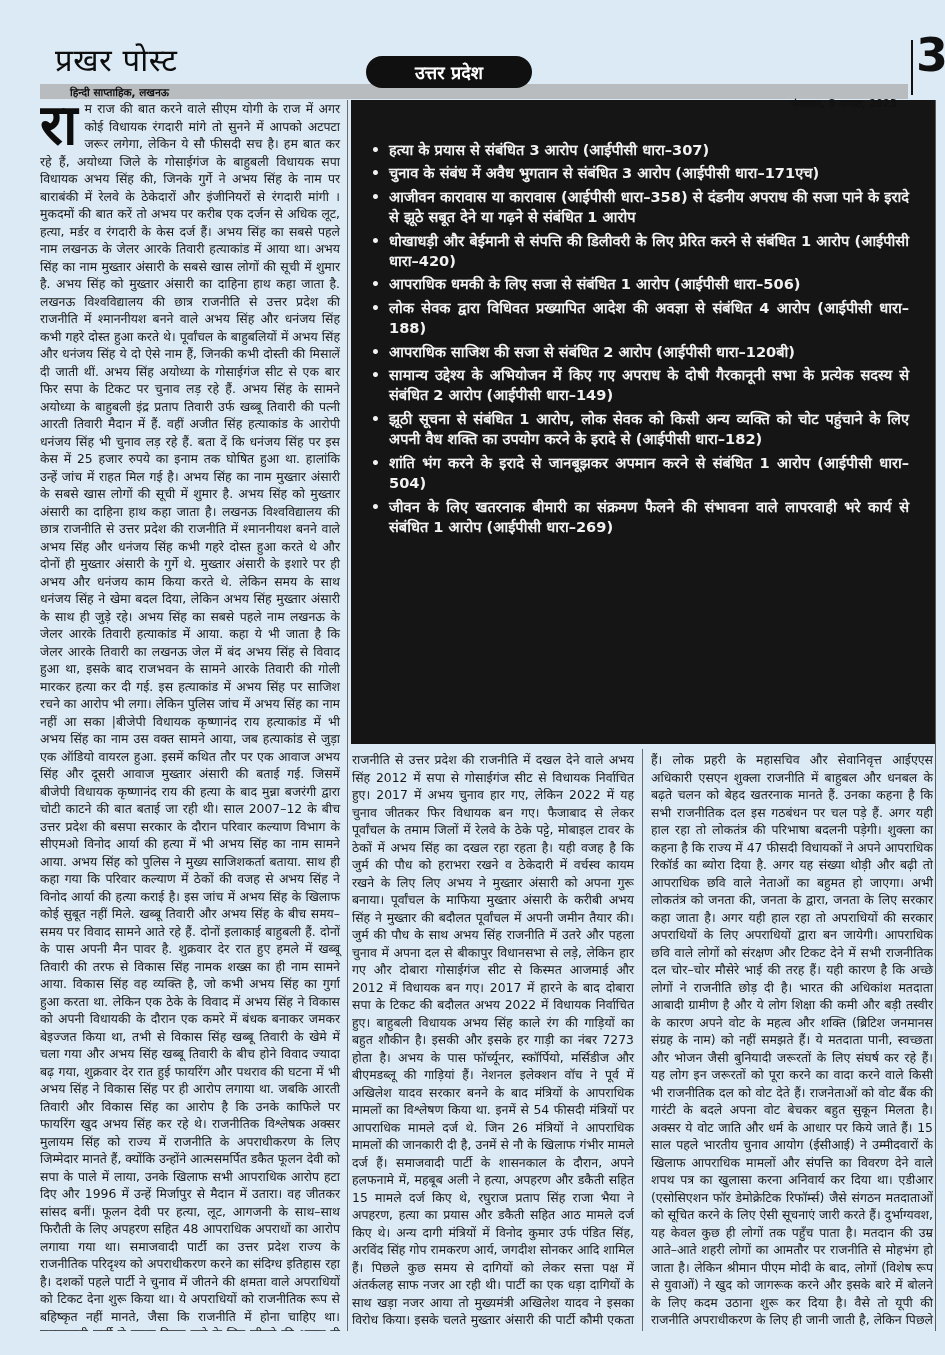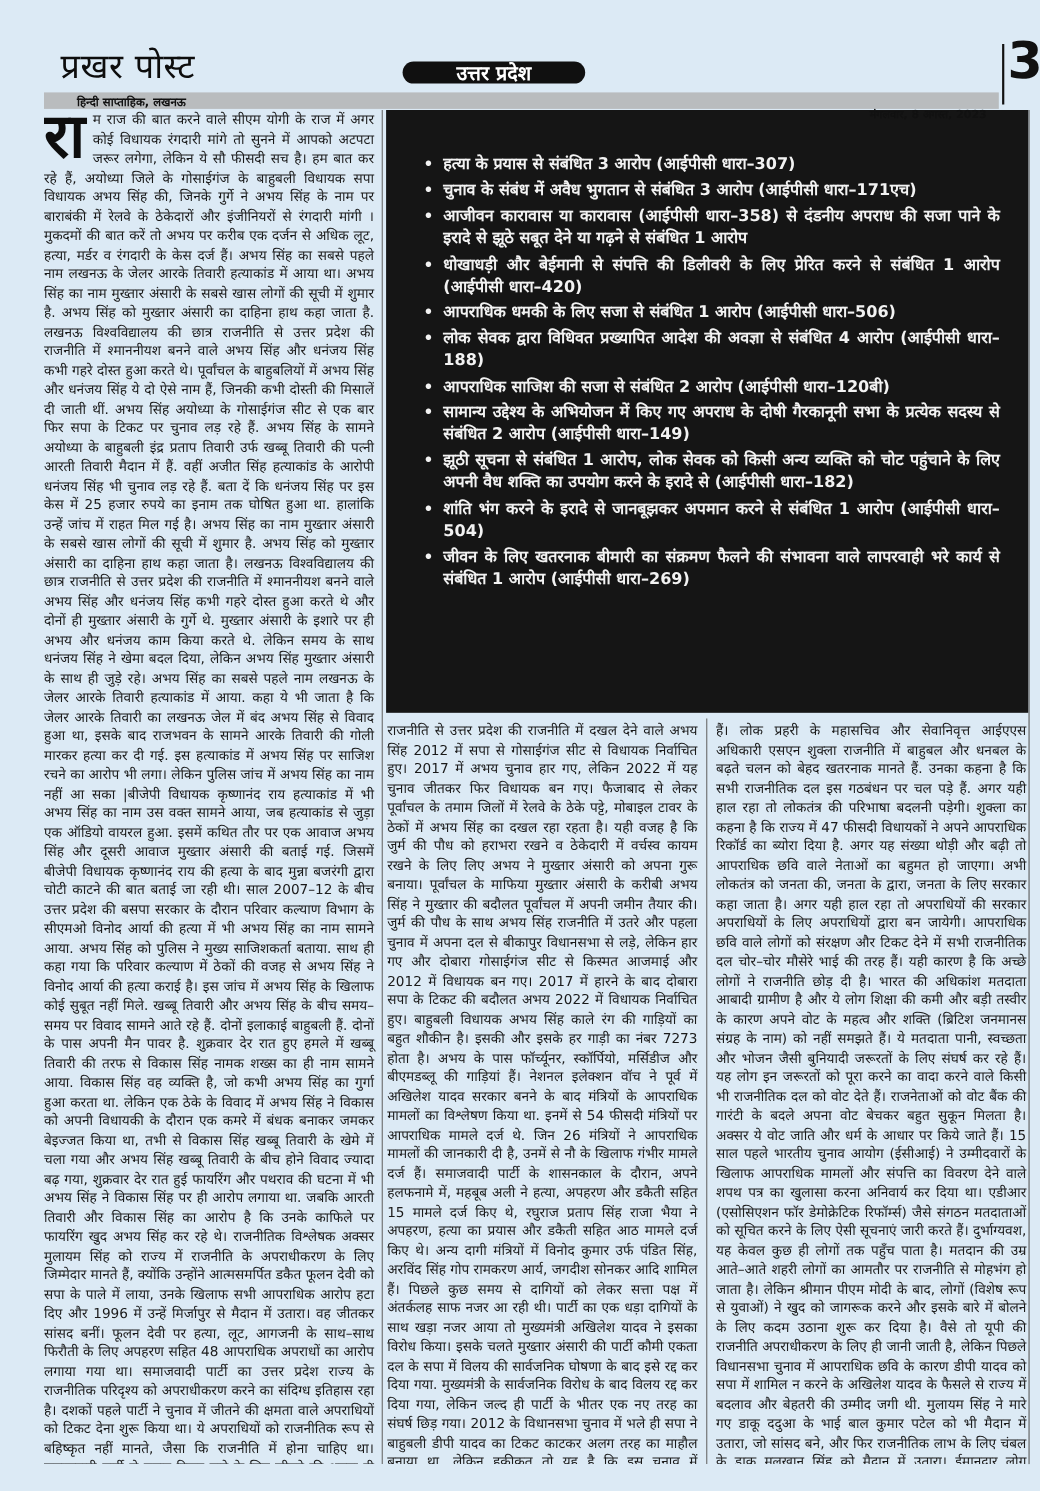--- a/index.html
+++ b/index.html
@@ -3,37 +3,37 @@
 <meta charset="utf-8">
 <style>
   html,body{margin:0;padding:0;}
   body{background:#dceaf5;font-family:"DejaVu Sans","Liberation Sans",sans-serif;}
   .page{position:relative;width:945px;height:1355px;background:#dceaf5;overflow:hidden;margin:0 auto;}
 
   
   .masthead{position:absolute;left:55px;top:38px;font-size:31px;font-weight:normal;color:#0d0d0d;letter-spacing:0.5px;}
   .gray-bar{position:absolute;left:40px;top:84px;width:868px;height:15px;background:#b9bcbe;}
   .masthead-sub{position:absolute;left:70px;top:85px;font-size:10.5px;font-weight:bold;color:#111;z-index:2;text-align:right;}
-  .badge{position:absolute;left:366px;top:56px;width:166px;height:20px;background:#101010;color:#fff;
+  .badge{position:absolute;left:366px;top:56px;width:166px;height:32px;background:#101010;color:#fff;
          border-radius:18px;display:flex;align-items:center;justify-content:center;
          font-size:18px;font-weight:bold;z-index:3;}
   .issue-date{position:absolute;right:48px;top:96px;font-size:10px;font-weight:bold;color:#111;z-index:2;}
   .pagenum-divider{position:absolute;left:911px;top:40px;width:2px;height:55px;background:#111;}
   .pagenum{position:absolute;left:916px;top:32px;font-size:46px;font-weight:bold;color:#111;line-height:1;}
 
   
   .content{position:absolute;left:40px;top:100px;width:896px;bottom:24px;display:flex;
            border-right:1px solid #5a5a5a;box-sizing:border-box;overflow:hidden;}
   .col{color:#1a1a1a;font-size:12.4px;line-height:17.5px;text-align:justify;overflow:hidden;}
   .col1{width:308px;padding-right:7px;border-right:1px solid #6a6a6a;box-sizing:border-box;}
   .dropcap{float:left;font-size:56px;line-height:44px;font-weight:bold;padding:3px 7px 0 0;color:#0d0d0d;}
   .right-area{flex:1;display:flex;flex-direction:column;padding-left:3px;box-sizing:border-box;}
 
-  .charges-box{background:#151515;color:#fff;height:548px;box-sizing:border-box;
-               padding:40px 26px 14px 28px;overflow:hidden;}
+  .charges-box{background:#151515;color:#fff;height:644px;box-sizing:border-box;
+               padding:40px 26px 14px 14px;overflow:hidden;}
   .charges-box ul{margin:0;padding:0;list-style:none;}
   .charge{position:relative;padding-left:24px;margin-bottom:3px;font-size:14.6px;line-height:20.4px;
           font-weight:600;text-align:justify;color:#f2f2f2;}
   .charge::before{content:"\2022";position:absolute;left:6px;top:0;font-size:14px;color:#f2f2f2;}
 
   .two-cols{flex:1;display:flex;margin-top:5px;overflow:hidden;}
   .col2{width:50%;padding:2px 8px 0 1px;border-right:1px solid #6a6a6a;box-sizing:border-box;}
   .col3{width:50%;padding:2px 2px 0 8px;box-sizing:border-box;}
 </style>
 </head>

